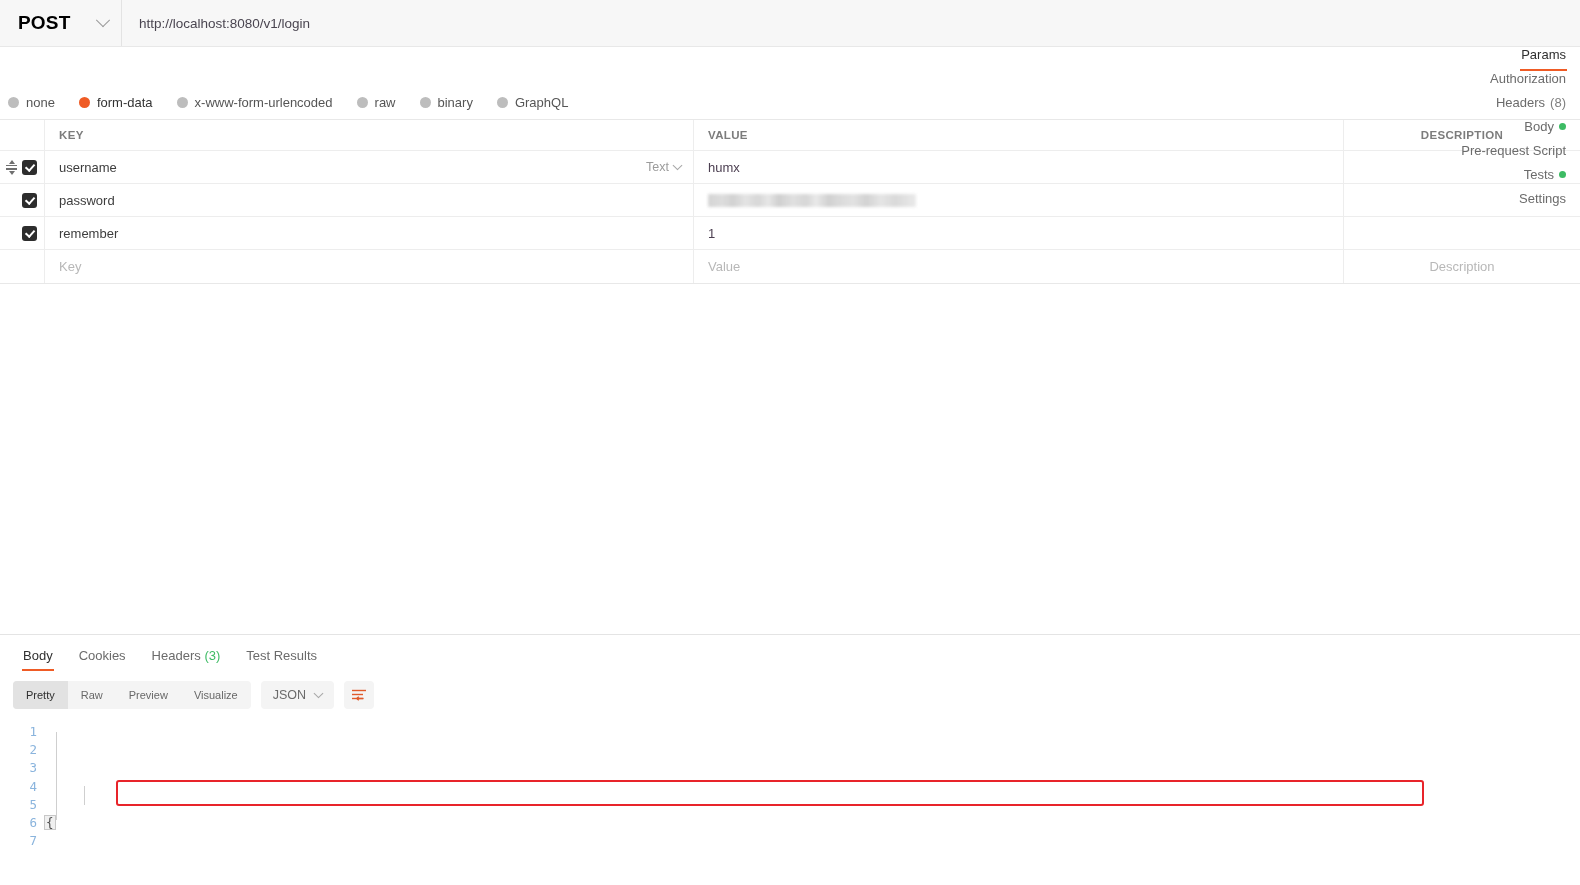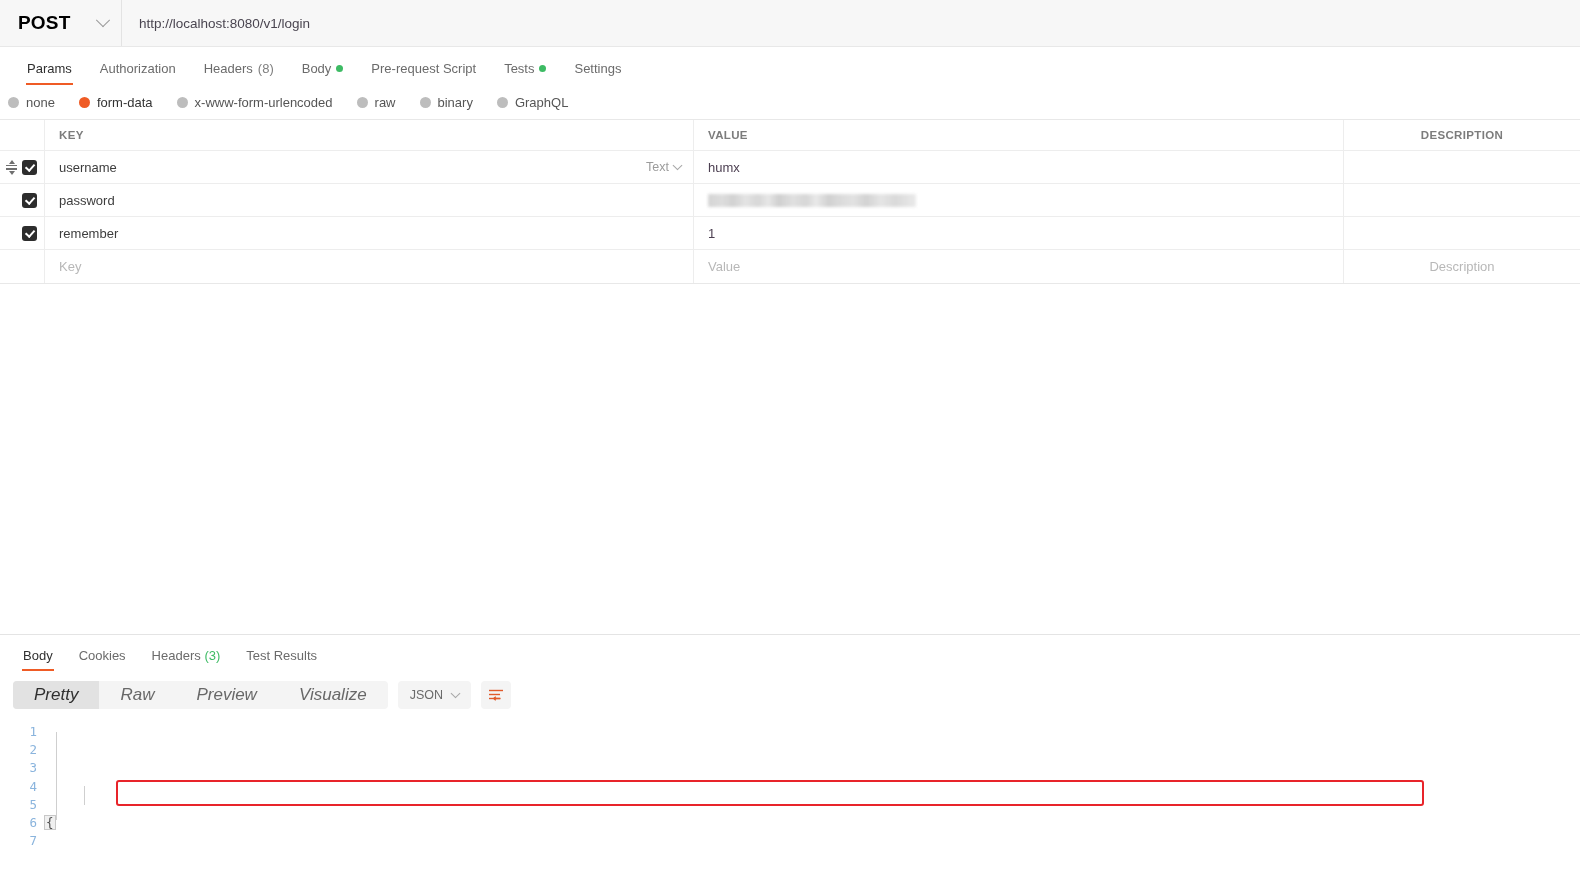--- a/index.html
+++ b/index.html
@@ -59,20 +59,21 @@
     cursor: text;
   }
 
   
   .req-tabs {
     display: flex;
     align-items: flex-end;
     height: 38px;
     padding-left: 13px;
     gap: 0px;
+    flex-direction: column;
   }
   .req-tab {
     position: relative;
     padding: 0 14px 9px 14px;
     font-size: 13px;
     color: #6b6b6b;
     cursor: pointer;
     display: flex;
     align-items: center;
     gap: 5px;
@@ -306,25 +307,24 @@
   .seg-group {
     display: flex;
     background: #f4f4f4;
     border-radius: 4px;
     overflow: hidden;
     height: 28px;
   }
   .seg {
     display: flex;
     align-items: center;
-    padding: 0 21px;
-    font-size: 17px;
+    padding: 0 13px;
+    font-size: 11px;
     color: #686868;
     cursor: pointer;
-    font-style: italic;
   }
   .seg.active {
     background: #e2e2e2;
     color: #2f2f2f;
   }
   .json-select {
     display: flex;
     align-items: center;
     gap: 9px;
     height: 28px;

